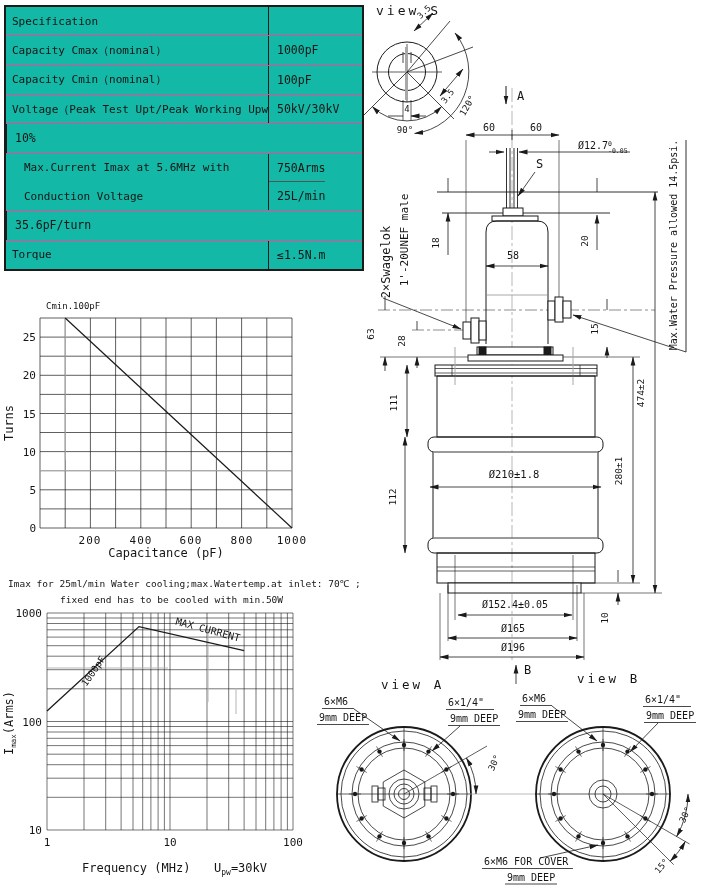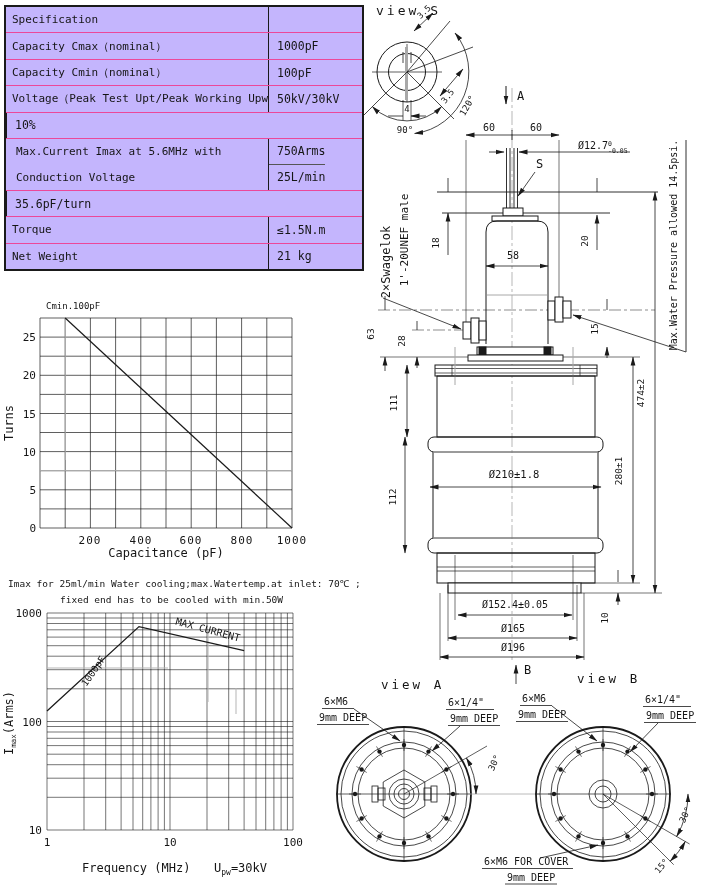--- a/index.html
+++ b/index.html
@@ -2,27 +2,27 @@
 <html><head>
 <meta charset="utf-8">
 <style>
   html,body{margin:0;padding:0;background:#e8e8e8}
   .canvas{position:relative;width:714px;height:885px;background:#ffffff;overflow:hidden;
           font-family:"DejaVu Sans Mono",monospace;color:#151515}
   .canvas > svg{position:absolute;left:0;top:0}
   svg text{fill:#151515;stroke:none;font-family:"DejaVu Sans Mono",monospace}
   
   .spec-table{position:absolute;left:4px;top:5px;width:360px;height:266px;border:2px solid #1a1a1a;
-              display:flex;flex-direction:column;background:#c4b5fd;z-index:2;box-sizing:border-box}
+              display:flex;flex-direction:column;background:#14b8a6;z-index:2;box-sizing:border-box}
   .tr{flex:1;display:flex;border-top:1px solid #ec4899;min-height:0}
   .tr:first-child{border-top:none}
   .tr.merged{flex:2}
   .tl{width:262px;display:flex;align-items:center;padding-left:6px;font-size:11px;
       white-space:nowrap;overflow:hidden;box-sizing:border-box}
-  .tl.double{flex-direction:column;align-items:stretch;padding-left:4px}
+  .tl.double{flex-direction:column;align-items:stretch;padding-left:12px}
   .ml{flex:1;display:flex;align-items:center;padding-left:6px;white-space:nowrap;overflow:hidden}
   .tv{flex:1;border-left:1px solid #1a1a1a;display:flex;align-items:center;
       padding-left:8px;font-size:11.5px;white-space:nowrap;overflow:hidden}
   .tv.split{flex-direction:column;align-items:flex-start;padding-left:0}
   .vh{flex:1;display:flex;align-items:center;padding-left:8px}
   .vh.first{border-bottom:1px solid #555}
 </style>
 </head>
 <body>
 
@@ -57,24 +57,20 @@
         <div class="vh first">750Arms</div>
         <div class="vh">25L/min</div>
       </div>
     </div>
     <div class="tr">
       <div class="tv">35.6pF/turn</div>
     </div>
     <div class="tr">
       <div class="tl">Torque</div>
       <div class="tv">≤1.5N.m</div>
-    </div>
-    <div class="tr">
-      <div class="tl">Net Weight</div>
-      <div class="tv">21 kg</div>
     </div>
   </div>
 
   <svg width="714" height="885" viewBox="0 0 714 885">
     <defs>
       <marker id="ma" markerWidth="9" markerHeight="7" refX="8.5" refY="3.5" orient="auto" markerUnits="userSpaceOnUse">
         <path d="M0 1.1 L9 3.5 L0 5.9 Z" fill="#1a1a1a"></path>
       </marker>
       <marker id="mas" markerWidth="9" markerHeight="7" refX="0.5" refY="3.5" orient="auto" markerUnits="userSpaceOnUse">
         <path d="M9 1.1 L0 3.5 L9 5.9 Z" fill="#1a1a1a"></path>

